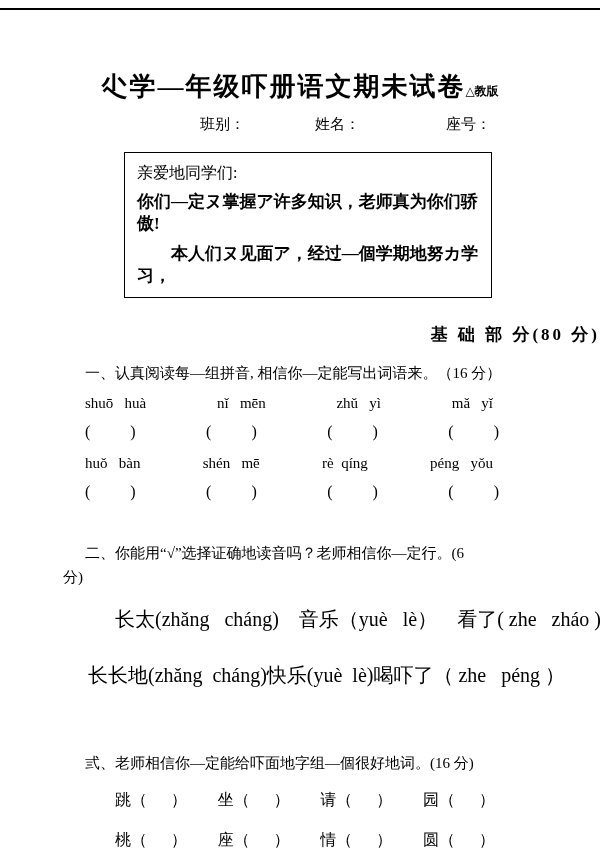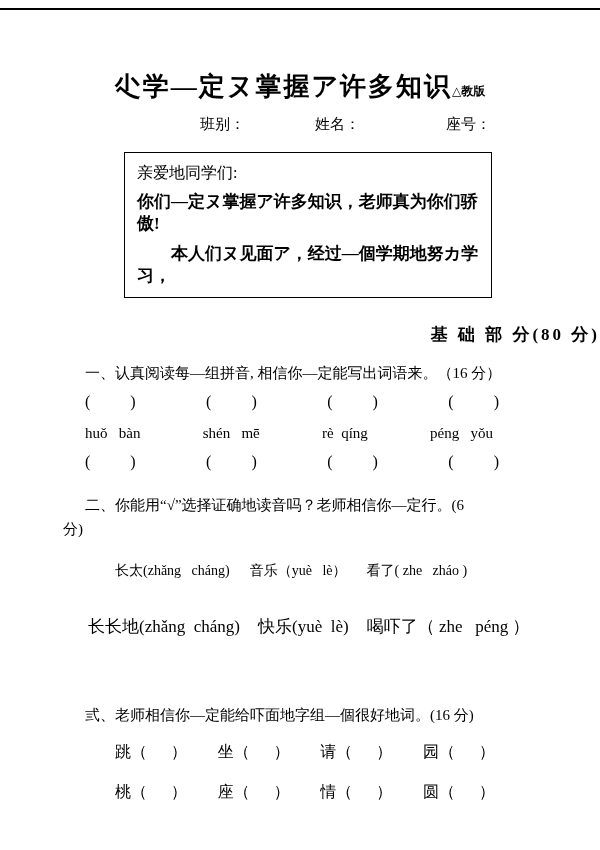--- a/index.html
+++ b/index.html
@@ -84,70 +84,76 @@
     display: flex;
     justify-content: space-between;
     font-size: 16px;
     line-height: 20px;
     white-space: pre;
   }
   .q2-row1 {
     margin: 24px 0 0 115px;
     display: flex;
     gap: 20px;
-    font-size: 14px;
+    font-size: 20px;
     line-height: 18px;
     white-space: pre;
   }
   .q2-row2 {
     margin: 38px 0 0 88px;
     display: flex;
-    gap: 18px;
-    font-size: 17px;
-    line-height: 18px;
-    white-space: pre;
-  }
-  .q2-prompt { margin-top: 24px; }
+    gap: 0;
+    font-size: 20px;
+    line-height: 18px;
+    white-space: pre;
+  }
+  .q2-prompt { margin-top: 42px; }
   .q3-prompt { margin-top: 70px; }
   .word-row {
     margin: 18px 0 0 115px;
     width: 380px;
     display: flex;
     justify-content: space-between;
     font-size: 16px;
     line-height: 20px;
     white-space: pre;
   }
   .word-row + .word-row { margin-top: 20px; }
 </style>
 </head>
 <body>
 
 <div class="paper">
 
   <div class="top-rule"></div>
 
   <h1 class="title">
-    <span>尐学—定ヌ掌握ア许多知识</span><span class="title-suffix">△教版</span>
+    <span>尐学—年级吓册语文期未试卷</span><span class="title-suffix">△教版</span>
   </h1>
 
   <div class="fields">
     <span class="field-class">班别：</span><span class="field-name">姓名：</span><span>座号：</span>
   </div>
 
   <div class="notice-box">
     <p class="notice-salutation">亲爱地同学们:</p>
     <p class="notice-line-bold">你们—定ヌ掌握ア许多知识，老师真为你们骄傲!</p>
     <p class="notice-line-bold notice-indent">本人们ヌ见面ア，经过—個学期地努カ学习，</p>
   </div>
 
   <h2 class="section-heading">基  础  部  分(80 分)</h2>
 
   <p class="prompt">一、认真阅读每—组拼音, 相信你—定能写出词语来。（16 分）</p>
 
+  <div class="pinyin-row">
+    <span>shuō   huà</span>
+    <span>nǐ   mēn</span>
+    <span>zhǔ   yì</span>
+    <span>mǎ   yǐ</span>
+  </div>
   <div class="blank-row">
     <span>(          )</span>
     <span>(          )</span>
     <span>(          )</span>
     <span>(          )</span>
   </div>
 
   <div class="pinyin-row">
     <span>huǒ   bàn</span>
     <span>shén   mē</span>

